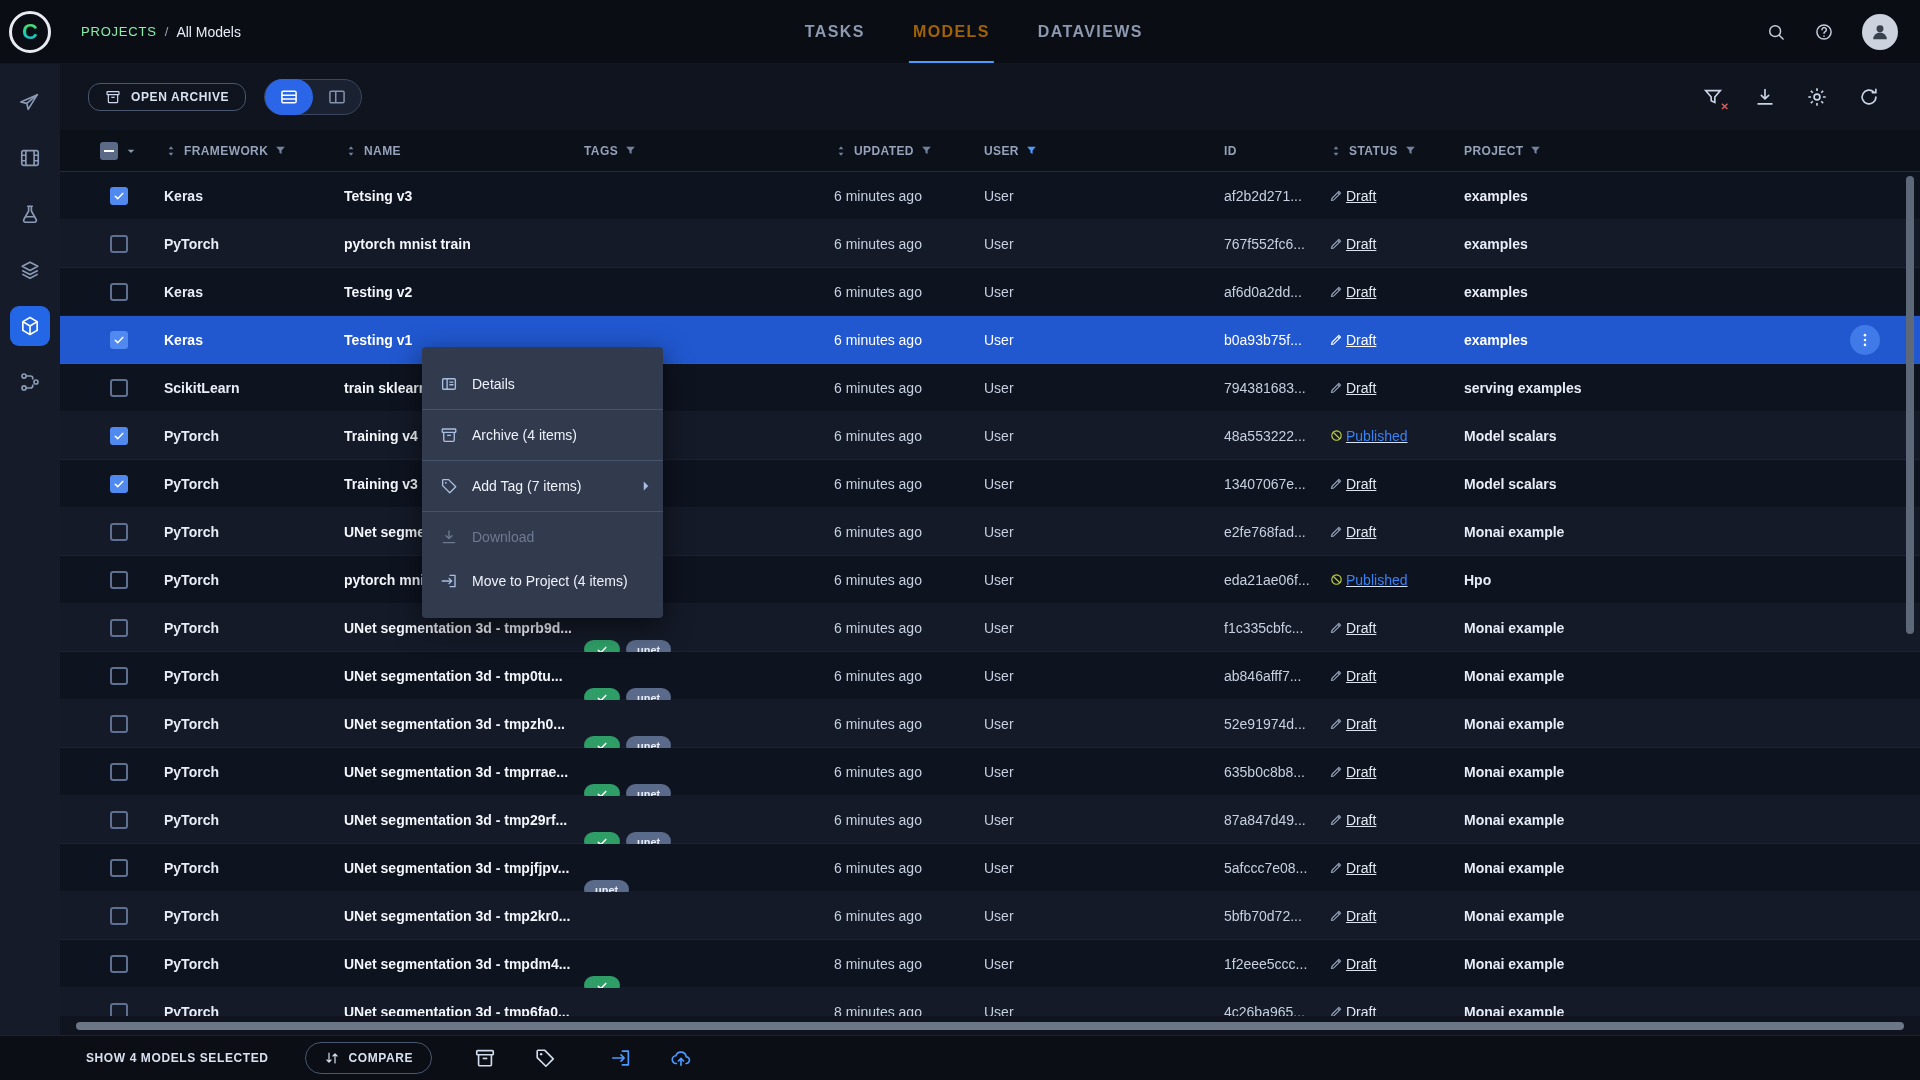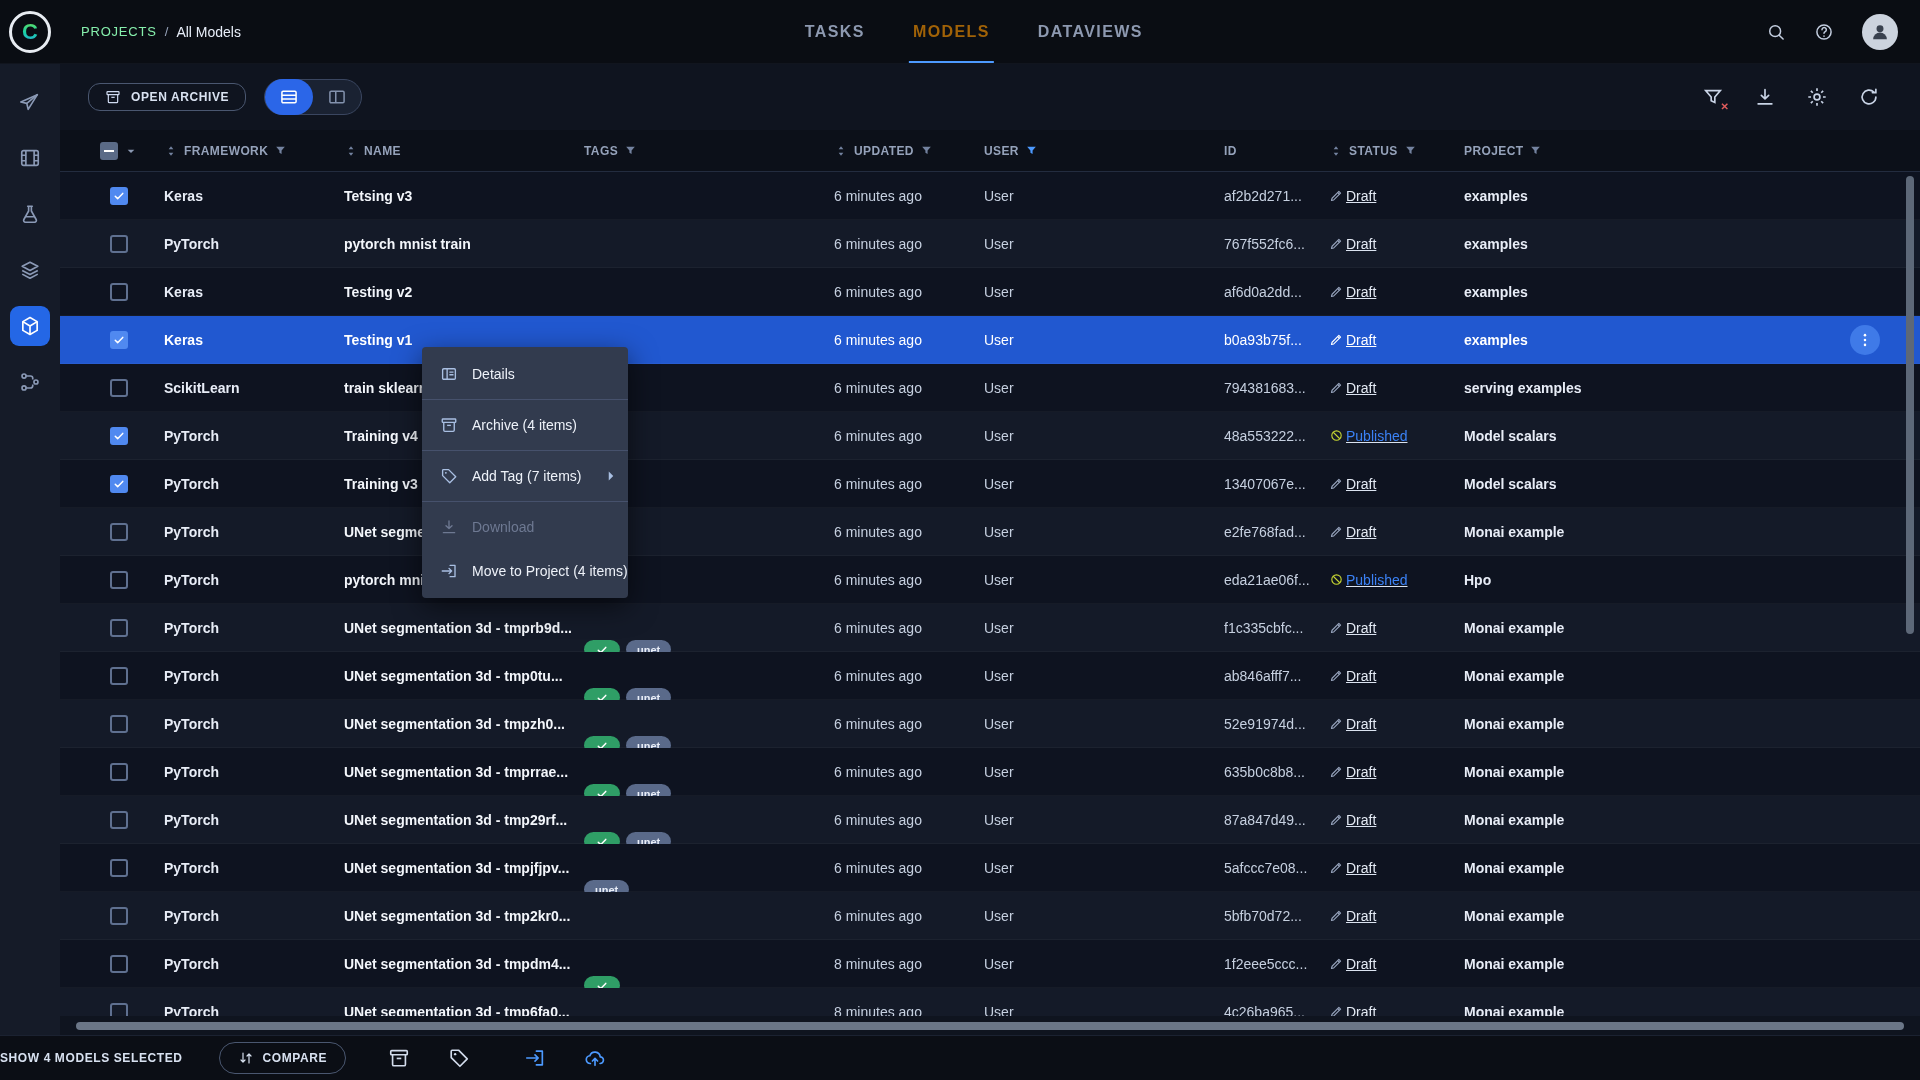--- a/index.html
+++ b/index.html
@@ -83,35 +83,35 @@
 
   .chip{height:19px;border-radius:10px;display:inline-flex;align-items:center;justify-content:center;flex:none;margin-top:44px;}
   .chip-check{width:36px;background:#2f9e66;}
   .chip-check svg{width:12px;height:12px;color:#fff;}
   .chip-label{padding:0 11px;background:#5a6a8a;color:#e9eef8;font-size:11px;font-weight:600;}
 
   .kebab{position:absolute;right:40px;top:50%;transform:translateY(-50%);width:30px;height:30px;border-radius:50%;background:#3f7ae8;border:none;color:#fff;display:flex;align-items:center;justify-content:center;cursor:pointer;}
   .kebab .icon{width:18px;height:18px;}
 
   
-  .context-menu{position:absolute;left:422px;top:347px;width:206px;background:#323b4e;border-radius:4px;box-shadow:0 8px 28px rgba(0,0,0,0.55);padding:5px 0;z-index:20;}
+  .context-menu{position:absolute;left:422px;top:347px;width:241px;background:#323b4e;border-radius:4px;box-shadow:0 8px 28px rgba(0,0,0,0.55);padding:15px 0;z-index:20;}
   .menu-item{height:44px;display:flex;align-items:center;gap:14px;padding:0 18px;font-size:14px;color:#eef2f9;cursor:pointer;position:relative;white-space:nowrap;}
   .menu-item .icon{width:18px;height:18px;color:#a9bfe2;flex:none;}
   .menu-item.disabled{color:#6e7992;cursor:default;}
   .menu-item.disabled .icon{color:#6e7992;}
   .menu-divider{height:1px;background:#46516c;margin:3px 0;}
   .submenu-arrow{position:absolute;right:8px;width:16px;height:16px;color:#a9bfe2;}
 
   
   .hscroll{height:19px;display:flex;align-items:center;padding:0 16px;flex:none;}
   .hthumb{height:8px;flex:1;background:#6b7687;border-radius:4px;cursor:pointer;}
   .vscroll{position:absolute;right:6px;top:176px;width:8px;height:458px;background:#5d6878;border-radius:4px;z-index:15;cursor:pointer;}
 
   
-  .footer{position:absolute;left:0;bottom:0;width:100%;height:45px;background:#0b0e15;border-top:1px solid #1b2231;display:flex;align-items:center;z-index:25;}
+  .footer{position:absolute;left:0;bottom:0;width:100%;height:45px;background:#0b0e15;border-top:1px solid #1b2231;display:flex;align-items:center;padding-left:86px;z-index:25;}
   .sel-text{font-size:12px;font-weight:700;letter-spacing:0.6px;color:#d8e1f0;cursor:pointer;}
   .btn-pill{margin-left:36px;height:32px;padding:0 18px;border:1px solid #4a5770;border-radius:16px;background:transparent;color:#d8e1f0;font-size:12px;font-weight:700;letter-spacing:0.6px;display:flex;align-items:center;gap:9px;cursor:pointer;font-family:inherit;}
   .btn-pill .b-icon{width:16px;height:16px;}
   .footer-actions{display:flex;align-items:center;gap:38px;margin-left:42px;}
   .ft-btn{width:22px;height:22px;background:none;border:none;color:#d3dcec;cursor:pointer;padding:0;}
   .ft-btn.accent{color:#4d9aff;}
   .ft-btn.gap{margin-left:16px;}
 </style>
 </head>
 <body>

